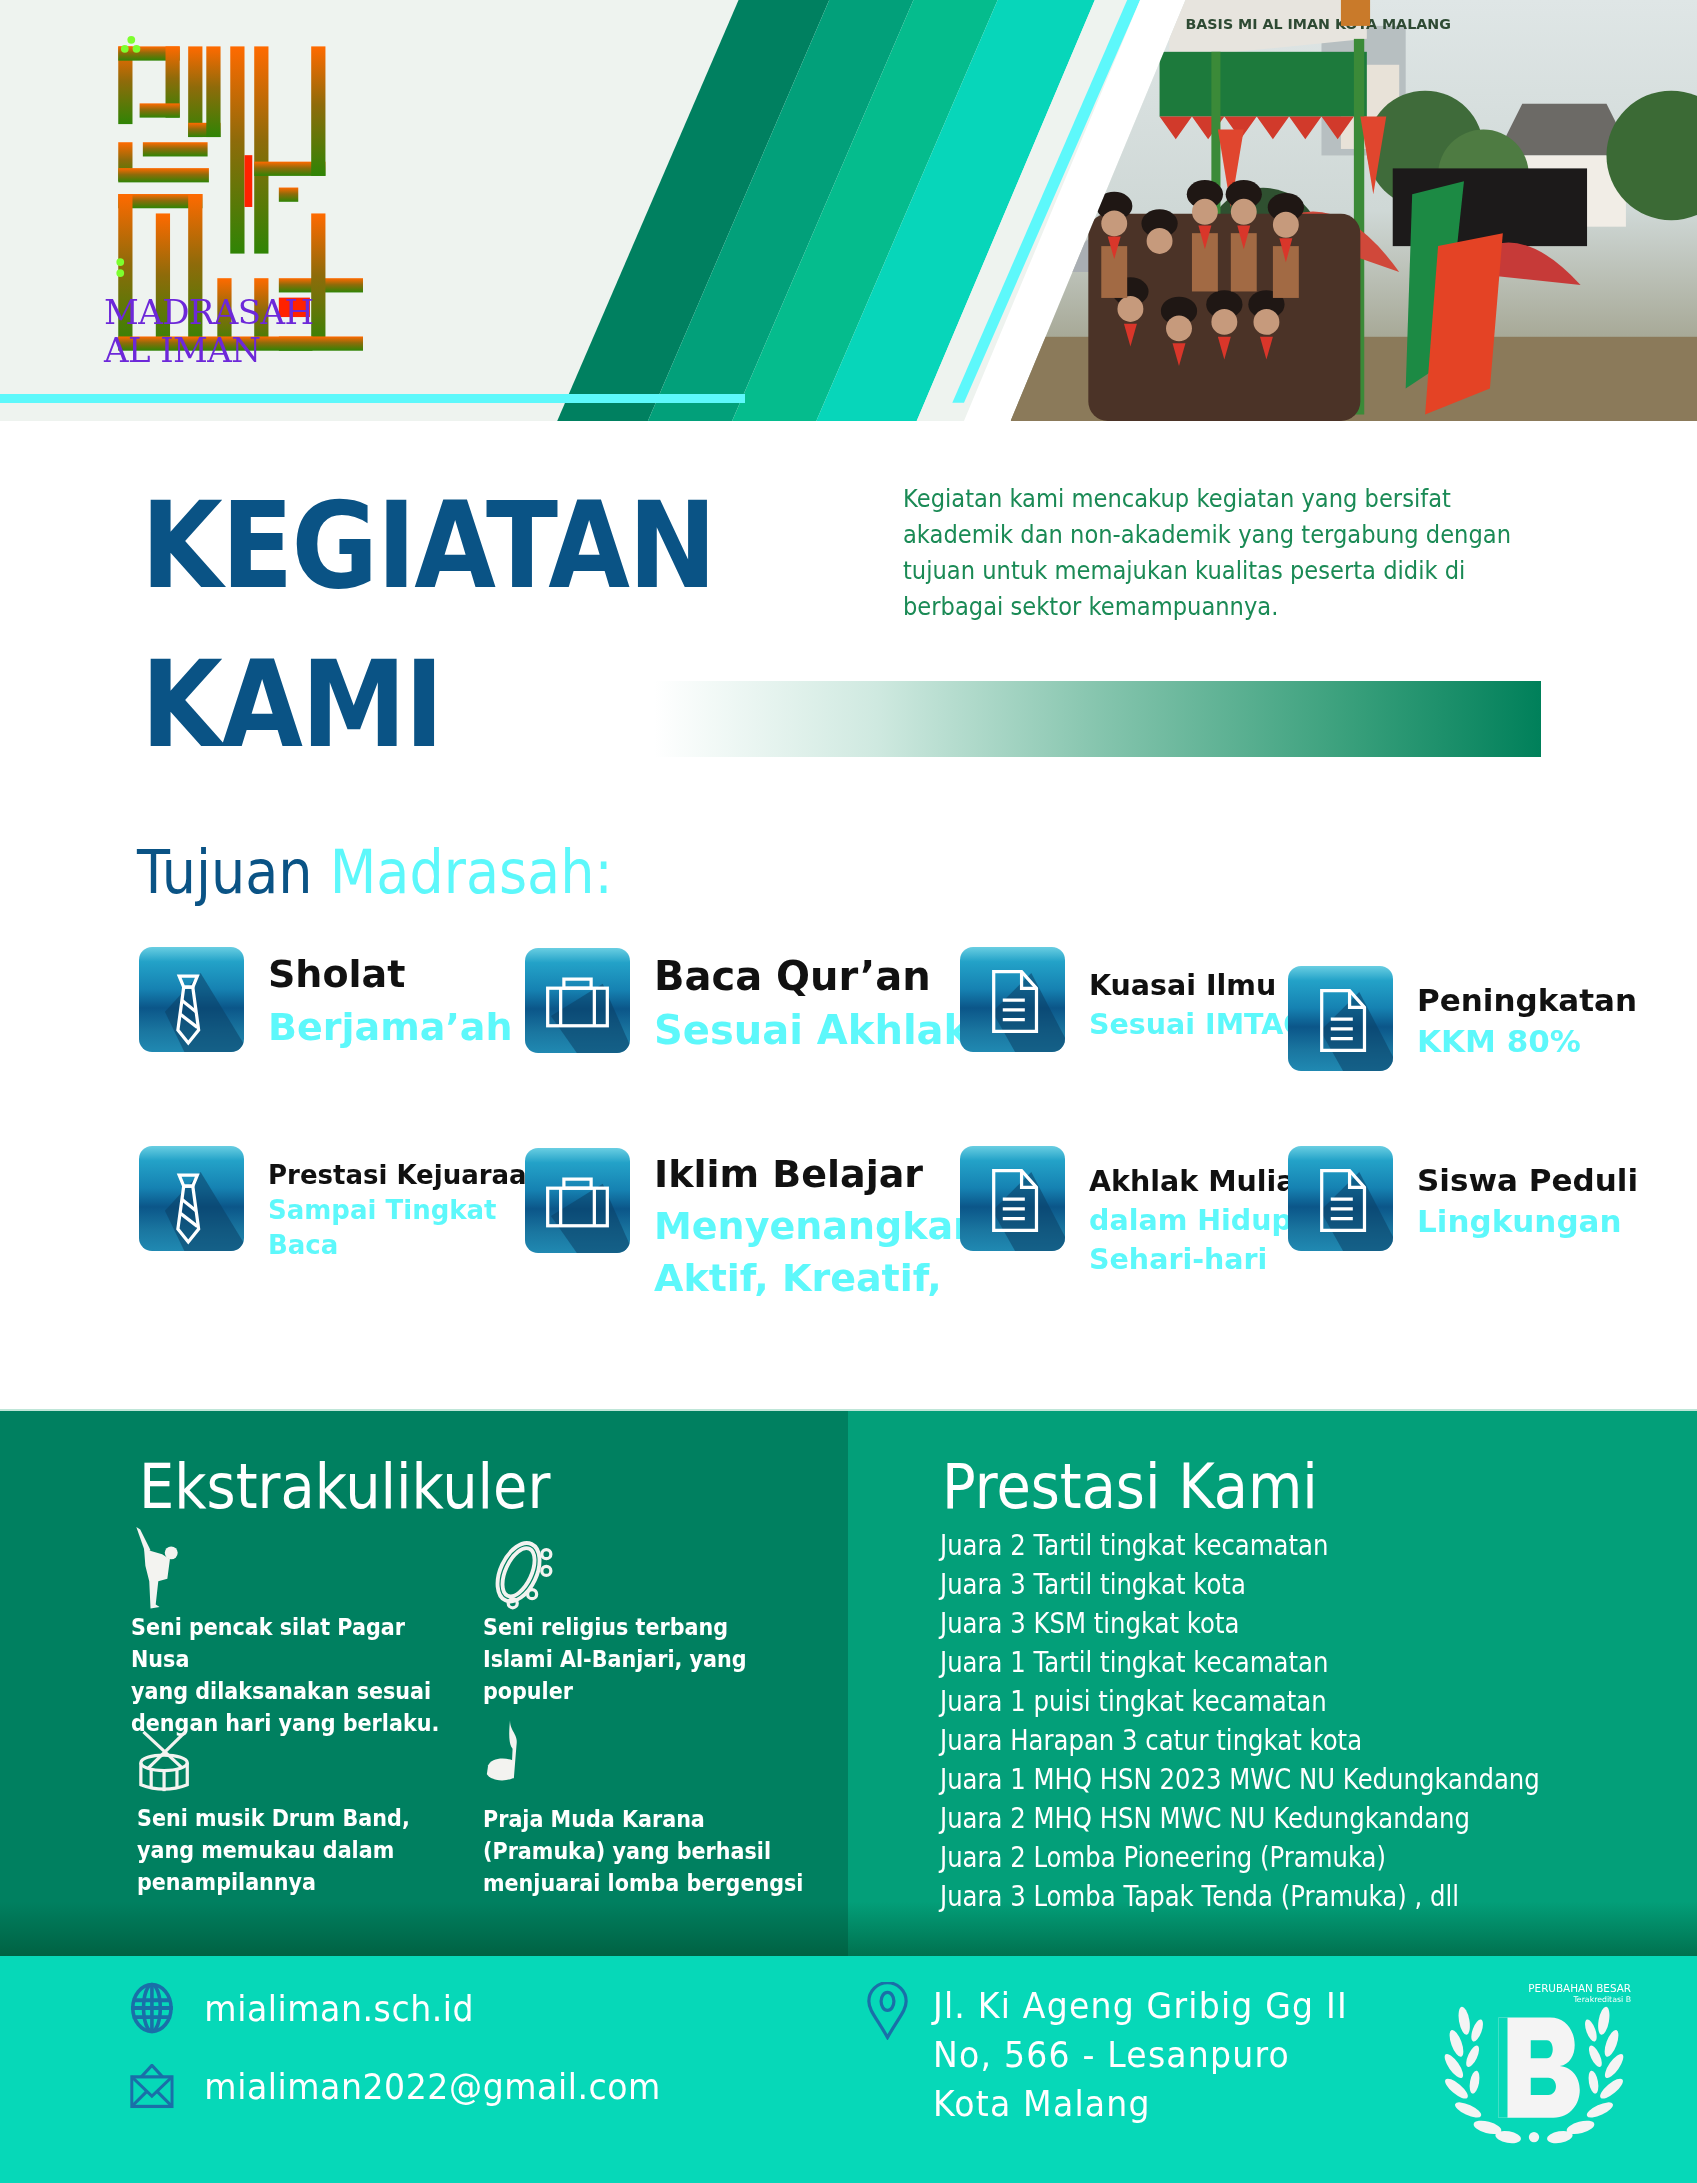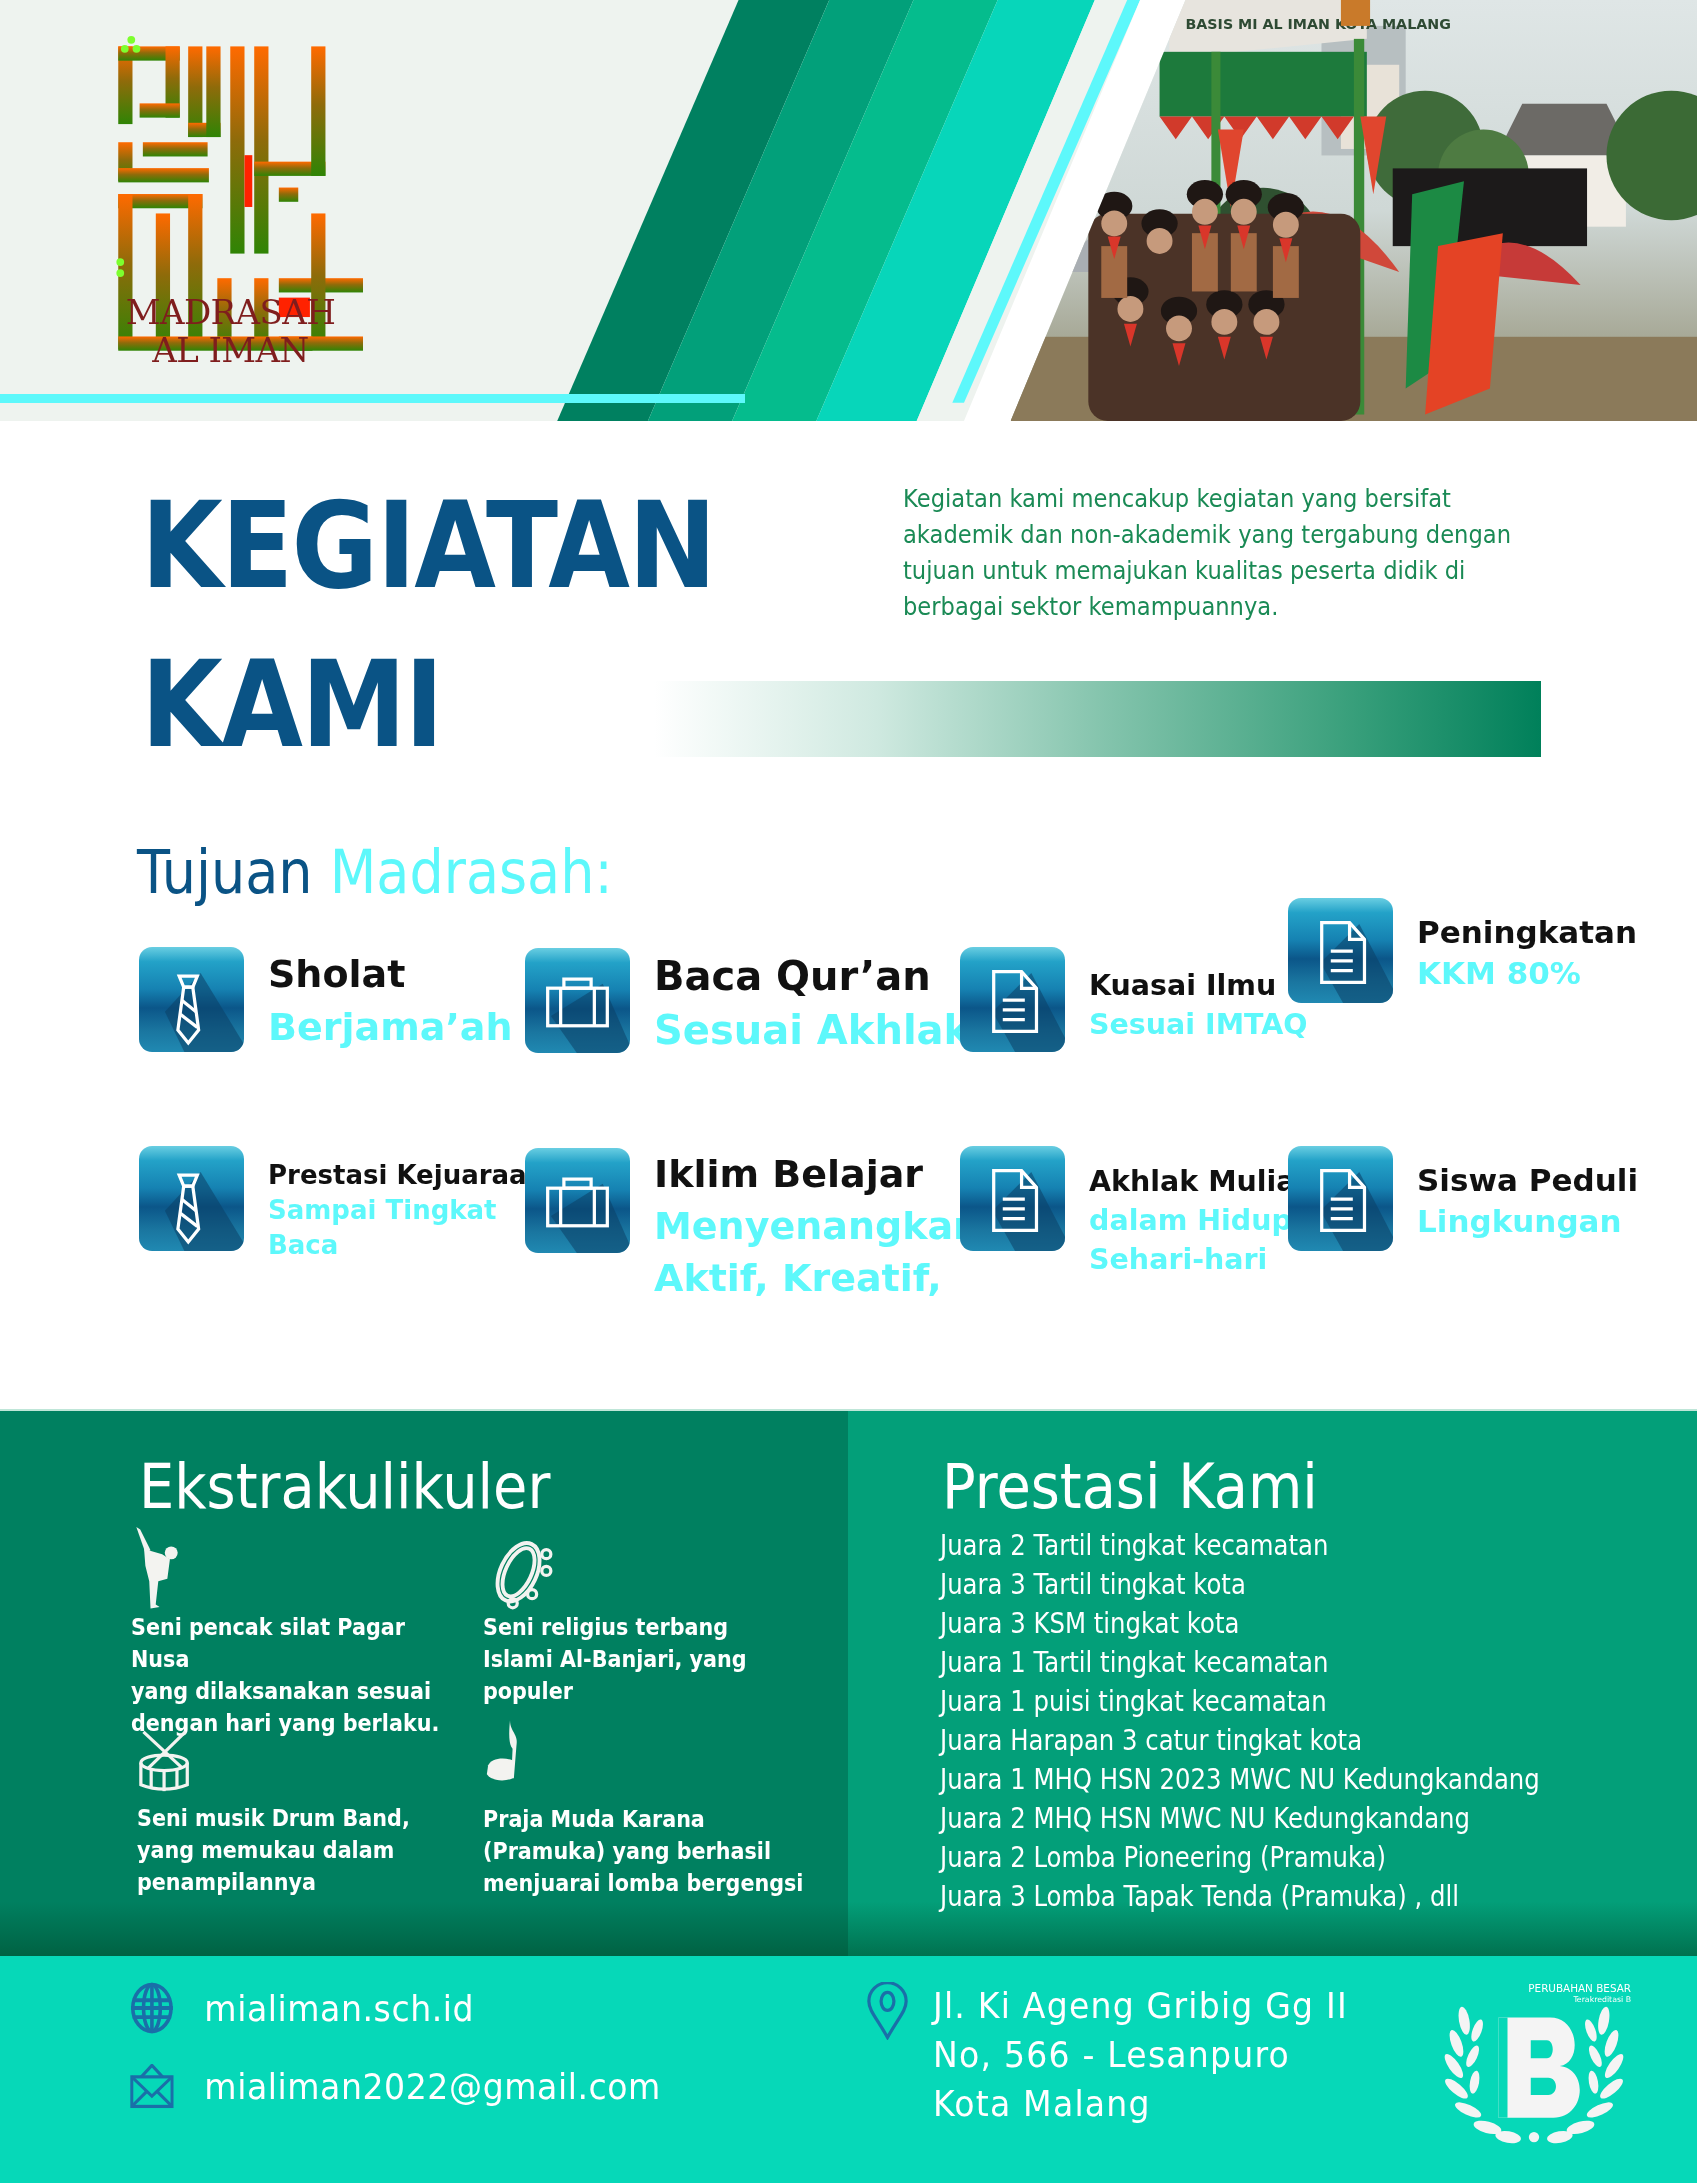--- a/index.html
+++ b/index.html
@@ -6,22 +6,22 @@
   html, body { width: 1698px; height: 2183px; background: #ffffff; overflow: hidden; }
   body { font-family: "DejaVu Sans", sans-serif; position: relative; }
 
   
   .header { position: absolute; left: 0; top: 0; width: 1698px; height: 421px; background: #eef3ef; overflow: hidden; }
   .stripes { position: absolute; left: 0; top: 0; width: 1698px; height: 421px; }
   .photo { position: absolute; left: 0; top: 0; width: 1698px; height: 421px; }
   .cyan-line { position: absolute; left: 0; top: 394px; height: 9px; width: 745px; background: #5df8fb; }
 
   .logo { position: absolute; left: 104px; top: 32px; width: 259px; height: 337px; }
-  .logo-text { position: absolute; left: 104px; top: 293px; width: 253px; text-align: center;
-               font-family: "DejaVu Serif", serif; color: #7f1d1d; font-size: 34px; line-height: 38px; letter-spacing: -0.6px; }
+  .logo-text { position: absolute; left: 104px; top: 293px; width: 253px; text-align: left;
+               font-family: "DejaVu Serif", serif; color: #6d28d9; font-size: 34px; line-height: 38px; letter-spacing: -0.6px; }
 
   
   .title { position: absolute; left: 141px; top: 466px; font-family: "DejaVu Sans", sans-serif; font-weight: bold;
            color: #0a5385; font-size: 120px; line-height: 159px; letter-spacing: -1.9px; transform: scaleX(0.88); transform-origin: left top; }
   .intro { position: absolute; left: 903px; top: 481px; width: 661px; color: #1a8a55; font-size: 24.6px; line-height: 36px;
            transform: scaleX(0.92); transform-origin: left top; }
   .grad-bar { position: absolute; left: 654px; top: 681px; width: 887px; height: 76px;
               background: linear-gradient(to right, #ffffff 0%, #cfe9e0 25%, #86c5ae 50%, #3aa07c 78%, #00805a 100%); }
 
   
@@ -290,21 +290,21 @@
           <line x1="66" y1="112" x2="100" y2="112"></line>
         </g>
       </svg>
   </div>
   <div class="goal-text" style="padding-top:19.4px">
     <div class="t" style="font-size:28.5px;line-height:39px">Kuasai Ilmu</div>
     <div class="s" style="font-size:28.5px;line-height:39px">Sesuai IMTAQ</div>
   </div>
 </div>
 
-<div class="goal" style="left:1288px;top:898px">
+<div class="goal" style="left:1288px;top:966px">
   <div class="goal-icon">
     <svg class="shade" viewBox="0 0 162 162" width="105" height="105">
         <polygon points="110,40 162,140 162,162 85,162 50,100" fill="#0b3f66" opacity="0.55"></polygon>
       </svg>
     <svg class="glyph" viewBox="0 0 162 162" width="105" height="105">
         <g fill="none" stroke="#fff" stroke-width="5">
           <polygon points="52,38 95,38 118,64 118,130 52,130"></polygon>
           <polyline points="95,38 95,64 118,64"></polyline>
           <line x1="66" y1="82" x2="100" y2="82"></line>
           <line x1="66" y1="97" x2="100" y2="97"></line>

